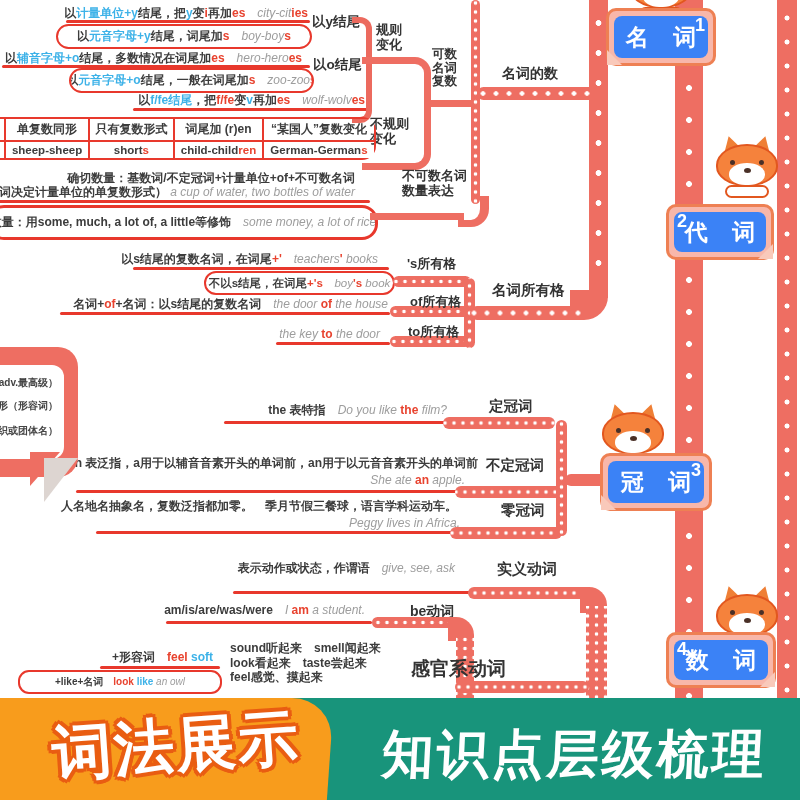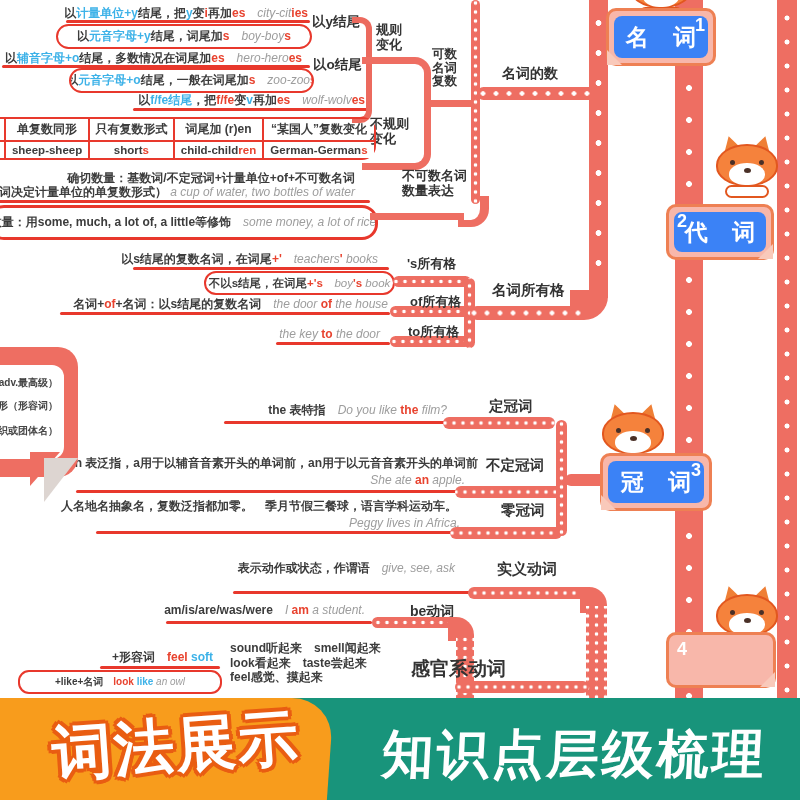--- a/index.html
+++ b/index.html
@@ -304,20 +304,23 @@
     <div class="fold-br"></div>
   </div>
   <div class="badge" style="left:600px;top:453px;width:112px;height:58px;">
     <div class="badge-inner">
         <span>冠 词</span>
       </div>
     <span class="sup sup-r">3</span>
     <div class="fold-bl"></div>
   </div>
   <div class="badge" style="left:666px;top:632px;width:110px;height:56px;">
+    <div class="badge-inner">
+        <span>数 词</span>
+      </div>
     <span class="sup sup-l">4</span>
     <div class="fold-br"></div>
   </div>
 
   <div class="banner">
     <div class="banner-orange"></div>
     <div class="banner-left-text">词法展示</div>
     <div class="banner-right-text">知识点层级梳理</div>
   </div>
 

